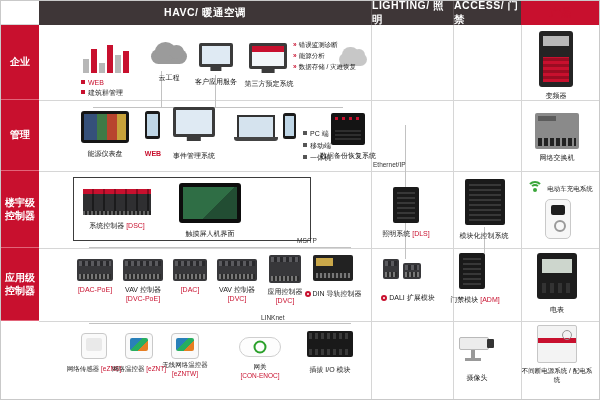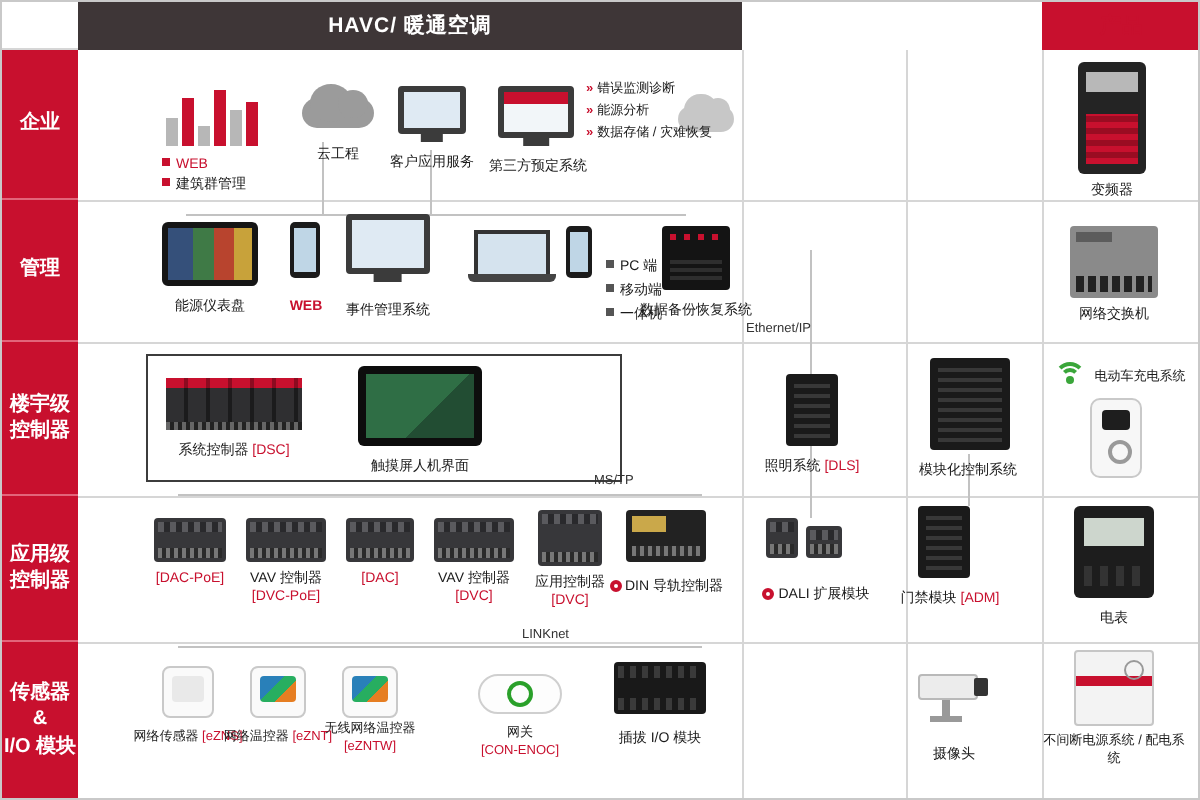--- a/index.html
+++ b/index.html
@@ -121,39 +121,37 @@
   .ups::before{content:"";position:absolute;left:0;top:32%;width:100%;height:5px;background:#c8102e}
   .ups::after{content:"";position:absolute;right:4px;top:4px;width:8px;height:8px;border:1px solid #999;border-radius:50%}
 </style>
 </head>
 <body>
 
 <div class="canvas">
 
   <div class="corner"></div>
   <div class="hd dark" style="left:38px;width:332px">HAVC/ 暖通空调</div>
+  <div class="hd dark sep" style="left:370px;width:82px">LIGHTING/ 照明</div>
+  <div class="hd dark sep" style="left:452px;width:68px">ACCESS/ 门禁</div>
   <div class="hd red" style="left:520px;width:80px">产品</div>
 
   <div class="side" style="top:99px;height:71px">
       <span>管理</span>
     </div>
   <div class="side" style="top:24px;height:75px">
       <span>企业</span>
     </div>
   <div class="side" style="top:170px;height:77px">
       <span>楼宇级</span>
       <span>控制器</span>
     </div>
   <div class="side" style="top:247px;height:73px">
       <span>应用级</span>
       <span>控制器</span>
-    </div>
-  <div class="side" style="top:320px;height:79px">
-      <span>传感器 &amp;</span>
-      <span>I/O 模块</span>
     </div>
 
   <div class="hline" style="top:99px"></div>
   <div class="hline" style="top:170px"></div>
   <div class="hline" style="top:247px"></div>
   <div class="hline" style="top:320px"></div>
   <div class="vline" style="left:370px"></div>
   <div class="vline" style="left:452px"></div>
   <div class="vline" style="left:520px"></div>
 

